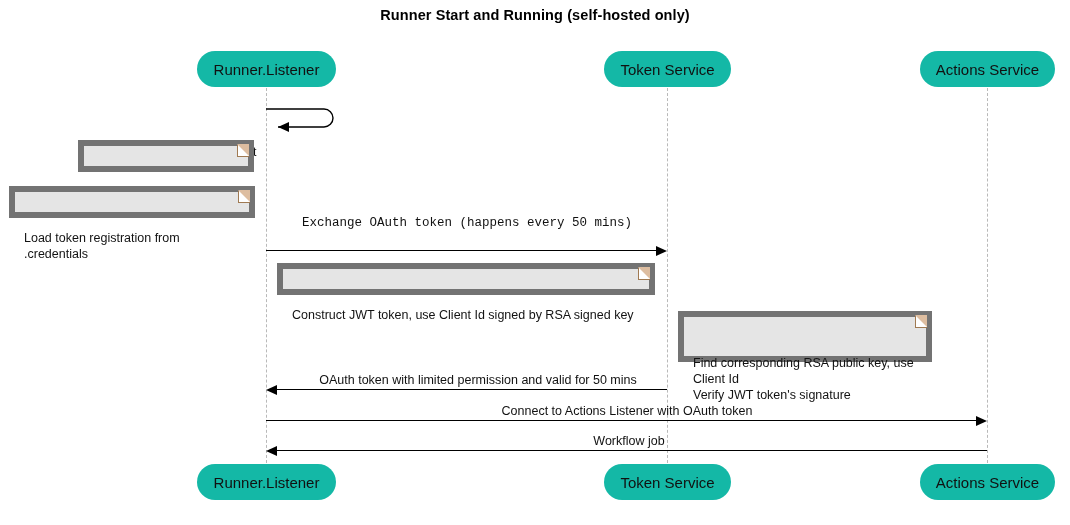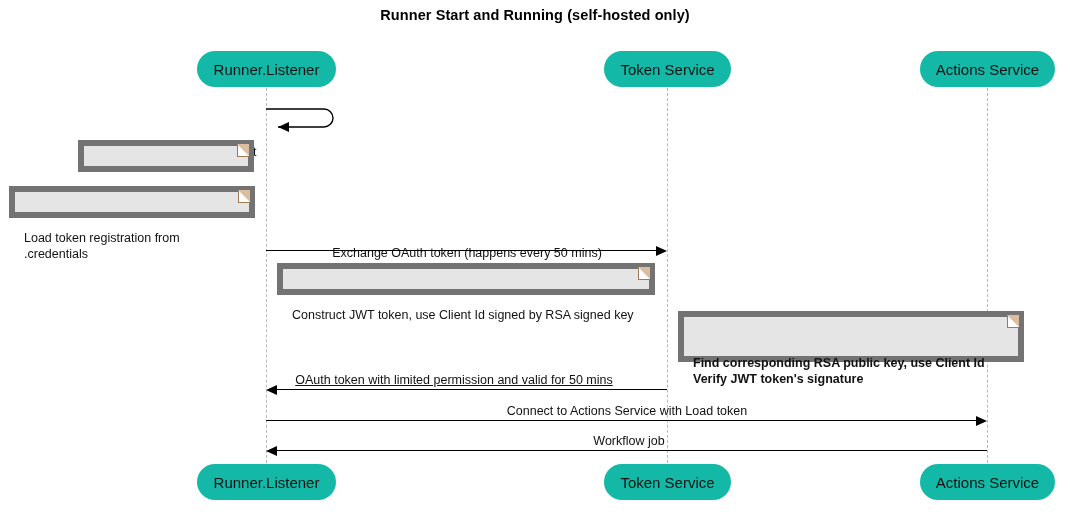--- a/index.html
+++ b/index.html
@@ -160,31 +160,31 @@
   </div>
 
   <div class="msg-label left-of" style="left:230px; top:101px;">Start</div>
   <div class="self-loop" style="left:266px; top:105px;">
     <svg width="80" height="28" viewBox="0 0 80 28">
       <path d="M 0 4 L 58 4 A 9 9 0 0 1 58 22 L 12 22" fill="none" stroke="#000000" stroke-width="1.4"></path>
       <path d="M 12 22 L 23 17 L 23 27 Z" fill="#000000"></path>
     </svg>
   </div>
 
-  <div class="msg-label" style="left:467px; top:246px;">Exchange OAuth token (happens every 50 mins)</div>
+  <div class="msg-label" style="left:467px; top:216px;font-family:Liberation Mono, monospace;">Exchange OAuth token (happens every 50 mins)</div>
   <div class="msg" style="left:266px; top:250px; width:390px;">
     <span class="arrowhead right"></span>
   </div>
 
-  <div class="msg-label" style="left:454px; top:373px;text-decoration:underline;">OAuth token with limited permission and valid for 50 mins</div>
+  <div class="msg-label" style="left:478px; top:373px;">OAuth token with limited permission and valid for 50 mins</div>
   <div class="msg" style="left:277px; top:389px; width:390px;">
     <span class="arrowhead left"></span>
   </div>
 
-  <div class="msg-label" style="left:627px; top:404px;">Connect to Actions Service with Load token</div>
+  <div class="msg-label" style="left:627px; top:404px;">Connect to Actions Listener with OAuth token</div>
   <div class="msg" style="left:266px; top:420px; width:710px;">
     <span class="arrowhead right"></span>
   </div>
 
   <div class="msg-label" style="left:629px; top:434px;">Workflow job</div>
   <div class="msg" style="left:277px; top:450px; width:710px;">
     <span class="arrowhead left"></span>
   </div>
 
   <div class="note" style="left:78px; top:140px; width:176px; height:32px;">
@@ -195,19 +195,19 @@
   <div class="note" style="left:9px; top:186px; width:246px; height:32px;">
     <span class="note-fold"></span>
     <span>Load token registration from .credentials</span>
   </div>
 
   <div class="note" style="left:277px; top:263px; width:378px; height:32px;">
     <span class="note-fold"></span>
     <span>Construct JWT token, use Client Id signed by RSA signed key</span>
   </div>
 
-  <div class="note" style="left:678px; top:311px; width:346px; height:51px;font-weight:bold;">
+  <div class="note" style="left:678px; top:311px; width:254px; height:51px;">
     <span class="note-fold"></span>
     <span>Find corresponding RSA public key, use Client Id
 Verify JWT token's signature</span>
   </div>
 
 </div>
 
 </body></html>

